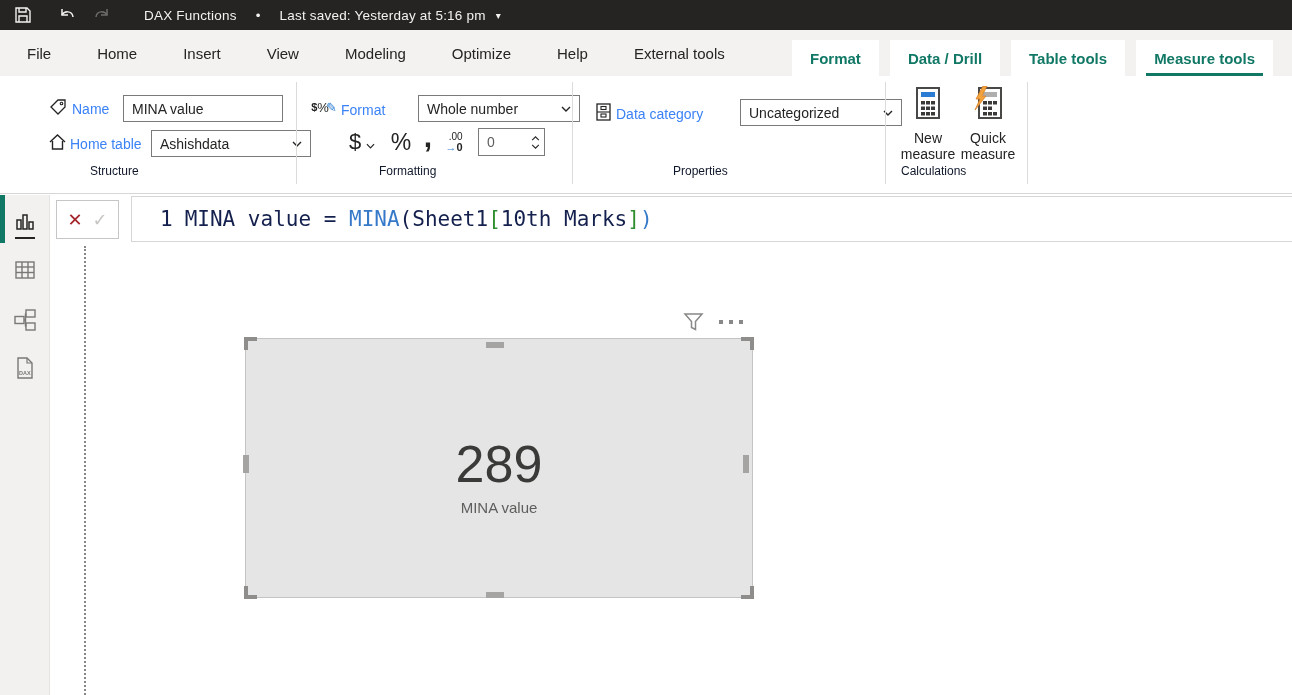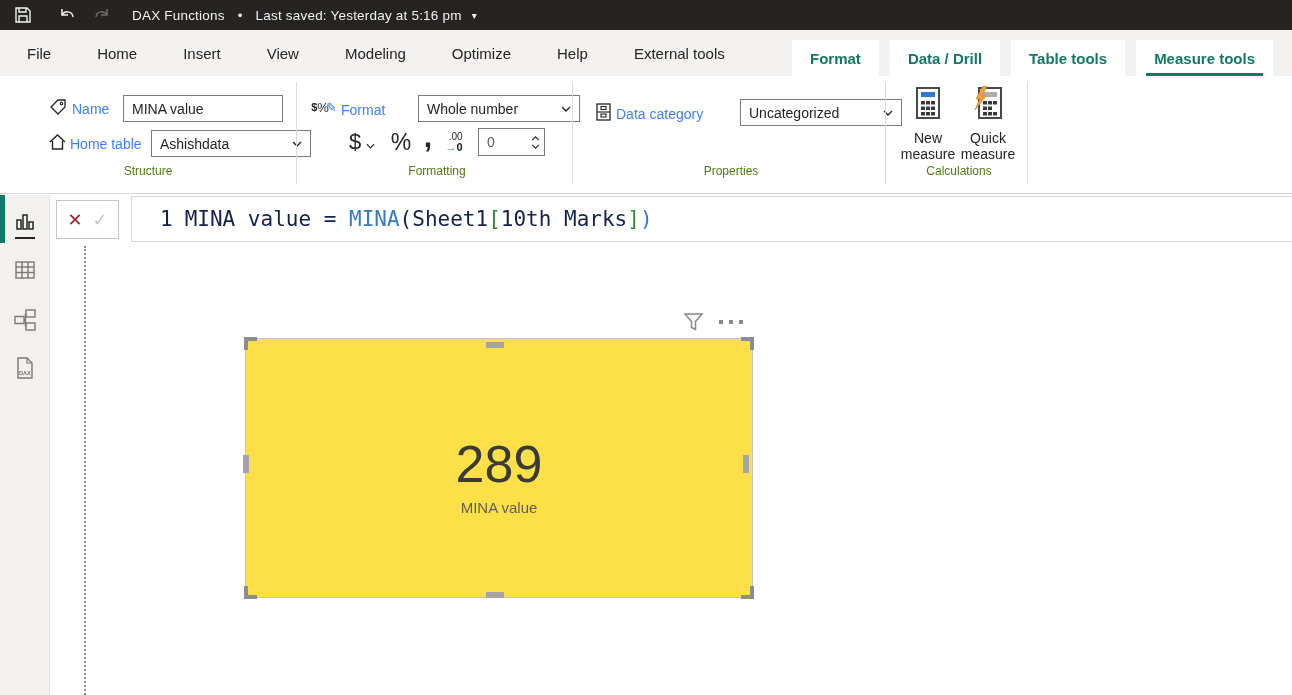--- a/index.html
+++ b/index.html
@@ -7,36 +7,36 @@
   body { font-family:"Liberation Sans", sans-serif; color:#252423; overflow:hidden; }
   #app { position:relative; width:1292px; height:695px; background:#fff; }
 
   
   .titlebar { position:absolute; left:0; top:0; width:1292px; height:30px;
     background:#252423; display:flex; align-items:center; color:#f3f2f1; }
   .tb-icon { width:30px; height:30px; display:flex; align-items:center; justify-content:center; cursor:pointer; }
   .tb-save { margin-left:8px; }
   .tb-undo { margin-left:14px; }
   .tb-redo { margin-left:4px; }
-  .tb-title { margin-left:16px; font-size:13.5px; letter-spacing:.2px; display:flex; align-items:center; gap:13px; }
+  .tb-title { margin-left:28px; font-size:13.5px; letter-spacing:.2px; display:flex; align-items:center; gap:19px; }
   .tb-caret { margin-left:10px; font-size:10px; color:#f3f2f1; cursor:pointer; }
 
   
   .tabrow { position:absolute; left:0; top:30px; width:1292px; height:46px; background:#f3f2f1; }
   .tabs-std { position:absolute; left:0; top:0; height:46px; display:flex; align-items:center; padding-left:27px; }
   .tab { font-size:15px; color:#252423; padding:0 23px; height:46px; display:flex; align-items:center; cursor:pointer; white-space:nowrap; }
   .tabs-ctx { position:absolute; right:19px; top:10px; height:36px; display:flex; gap:11px; }
   .ctab { position:relative; background:#fff; color:#117865; font-size:15px; font-weight:700;
     display:flex; align-items:center; justify-content:center; padding:0 18px; cursor:pointer; white-space:nowrap; }
   .ctab .underline { position:absolute; left:10px; right:10px; bottom:0; height:3px; background:#117865; }
 
   
   .ribbon { position:absolute; left:0; top:76px; width:1292px; height:118px; background:#fff; border-bottom:1px solid #d8d6d4; }
   .rdivider { position:absolute; top:6px; width:1px; height:102px; background:#dddbd9; }
-  .grouplabel { position:absolute; top:88px; font-size:12px; color:#4d7c0f; text-align:center; white-space:nowrap; }
+  .grouplabel { position:absolute; top:88px; font-size:12px; color:#0f172a; white-space:nowrap; }
   .rlabel { position:absolute; font-size:14px; color:#3b82f6; white-space:nowrap; }
   .rinput, .rselect { position:absolute; height:27px; border:1px solid #7a7a78; background:#fff;
     font-family:"Liberation Sans",sans-serif; font-size:14px; color:#252423; padding:0 8px; }
   .rselect { display:flex; align-items:center; justify-content:space-between; cursor:pointer;margin-left:28px; }
   .chev { flex:0 0 auto; }
   .iconbtn { position:absolute; display:flex; align-items:center; justify-content:center; cursor:pointer; color:#252423; }
   .bigbtn { position:absolute; width:58px; top:10px; height:96px; display:flex; flex-direction:column; align-items:center; cursor:pointer; }
   .bigbtn .cap { font-size:14px; color:#252423; text-align:center; line-height:16px; margin-top:6px; }
   .spin { position:absolute; width:67px; height:28px; border:1px solid #7a7a78; background:#fff; display:flex; }
   .spin input { flex:1; border:0; outline:0; font-family:"Liberation Sans",sans-serif; font-size:14px; color:#605e5c; padding-left:8px; min-width:0; }
@@ -56,21 +56,21 @@
 
   
   .sidebar { position:absolute; left:0; top:195px; width:50px; height:500px; background:#f2f1f0; border-right:1px solid #e6e4e2; }
   .viewbtn { position:absolute; left:0; width:50px; height:46px; display:flex; align-items:center; justify-content:center; cursor:pointer; }
   .active-ind { position:absolute; left:0; top:0; width:5px; height:48px; background:#117865; }
   .view-underline { position:absolute; left:15px; top:38px; width:20px; height:2px; background:#252423; }
 
   
   .canvas { position:absolute; left:50px; top:243px; width:1242px; height:452px; background:#fff; }
   .pageguide { position:absolute; left:84px; top:246px; height:449px; width:0; border-left:2px dotted #8a8886; }
-  .card { position:absolute; left:245px; top:338px; width:508px; height:260px; background:#fde047; border:1px solid #c6c4c2; }
+  .card { position:absolute; left:245px; top:338px; width:508px; height:260px; background:#e5e5e5; border:1px solid #c6c4c2; }
   .card-value { position:absolute; left:0; right:0; top:95px; text-align:center; font-size:52px; color:#3a3a38; letter-spacing:0; }
   .card-caption { position:absolute; left:0; right:0; top:160px; text-align:center; font-size:15px; color:#605e5c; }
   .handle { position:absolute; background:#a6a4a2; }
   .h-top    { left:240px; top:3px;  width:18px; height:6px; cursor:n-resize; }
   .h-bottom { left:240px; top:253px; width:18px; height:6px; cursor:s-resize; }
   .h-left   { left:-3px; top:116px; width:6px; height:18px; cursor:w-resize; }
   .h-right  { left:497px; top:116px; width:6px; height:18px; cursor:e-resize; }
   .corner { position:absolute; width:13px; height:13px; cursor:nwse-resize; }
   .corner span { position:absolute; background:#8f8d8b; }
   .c-tl { left:-2px; top:-2px; } .c-tr { right:-2px; top:-2px; }

